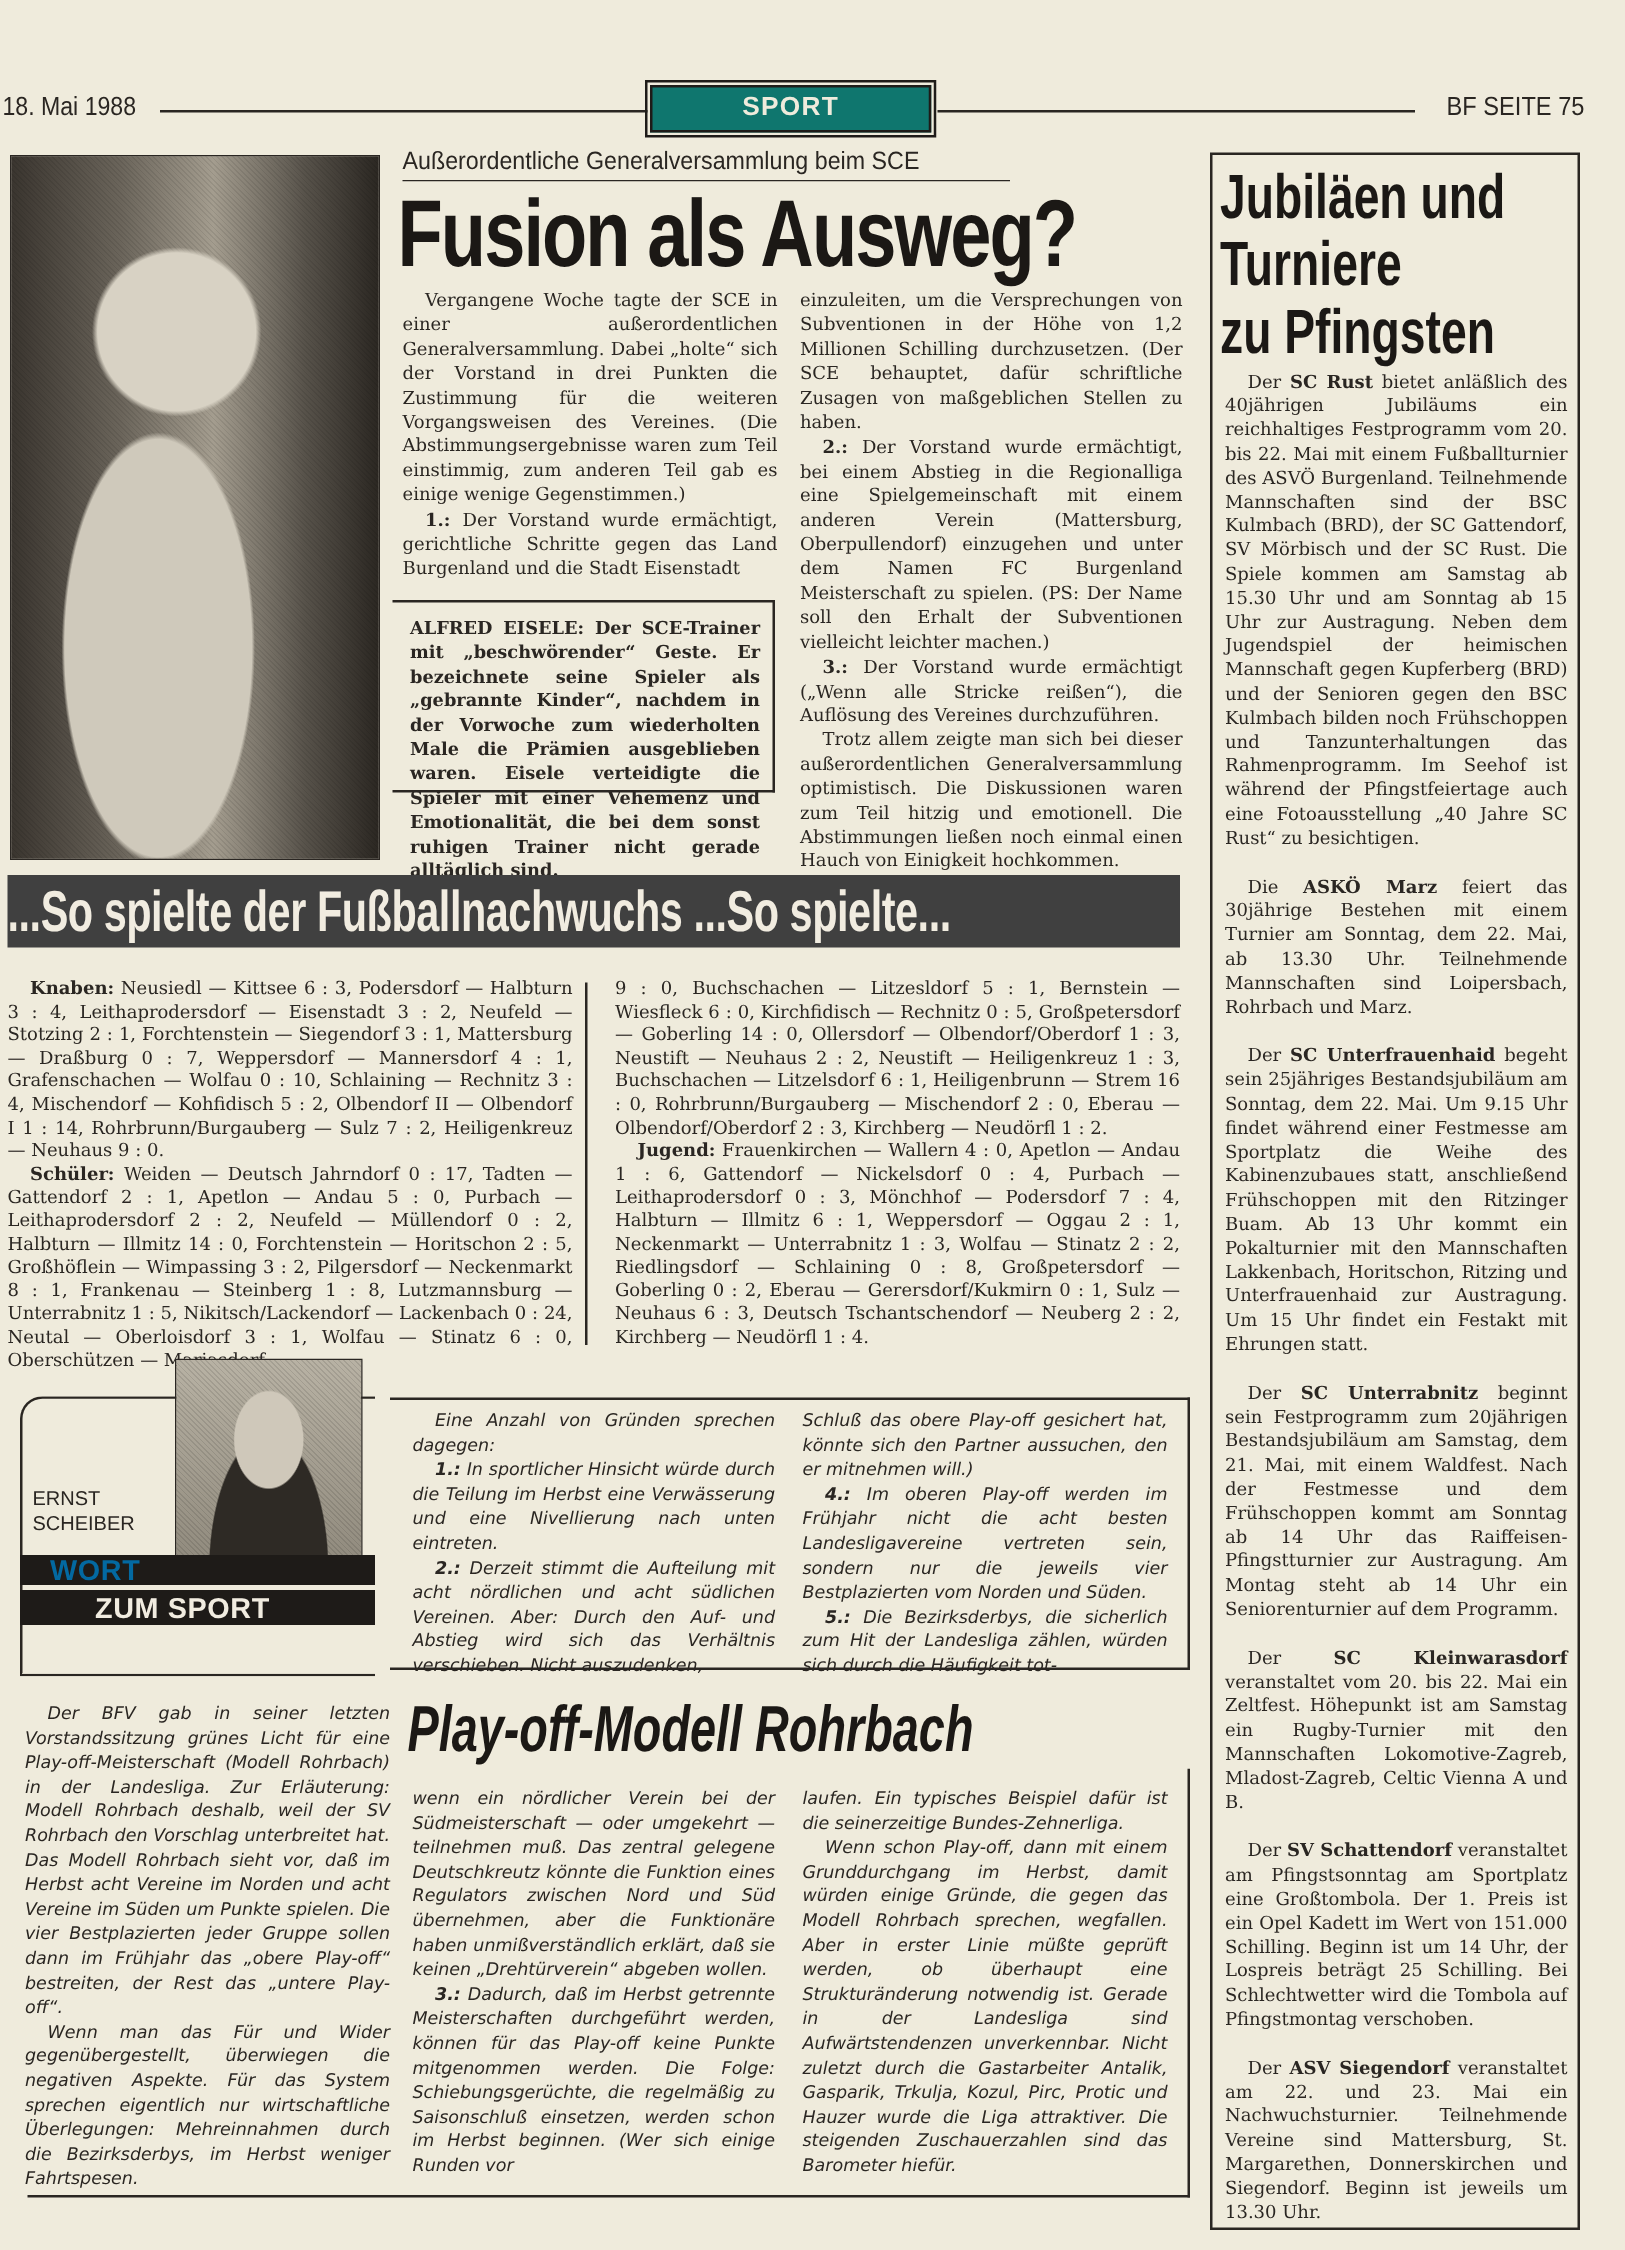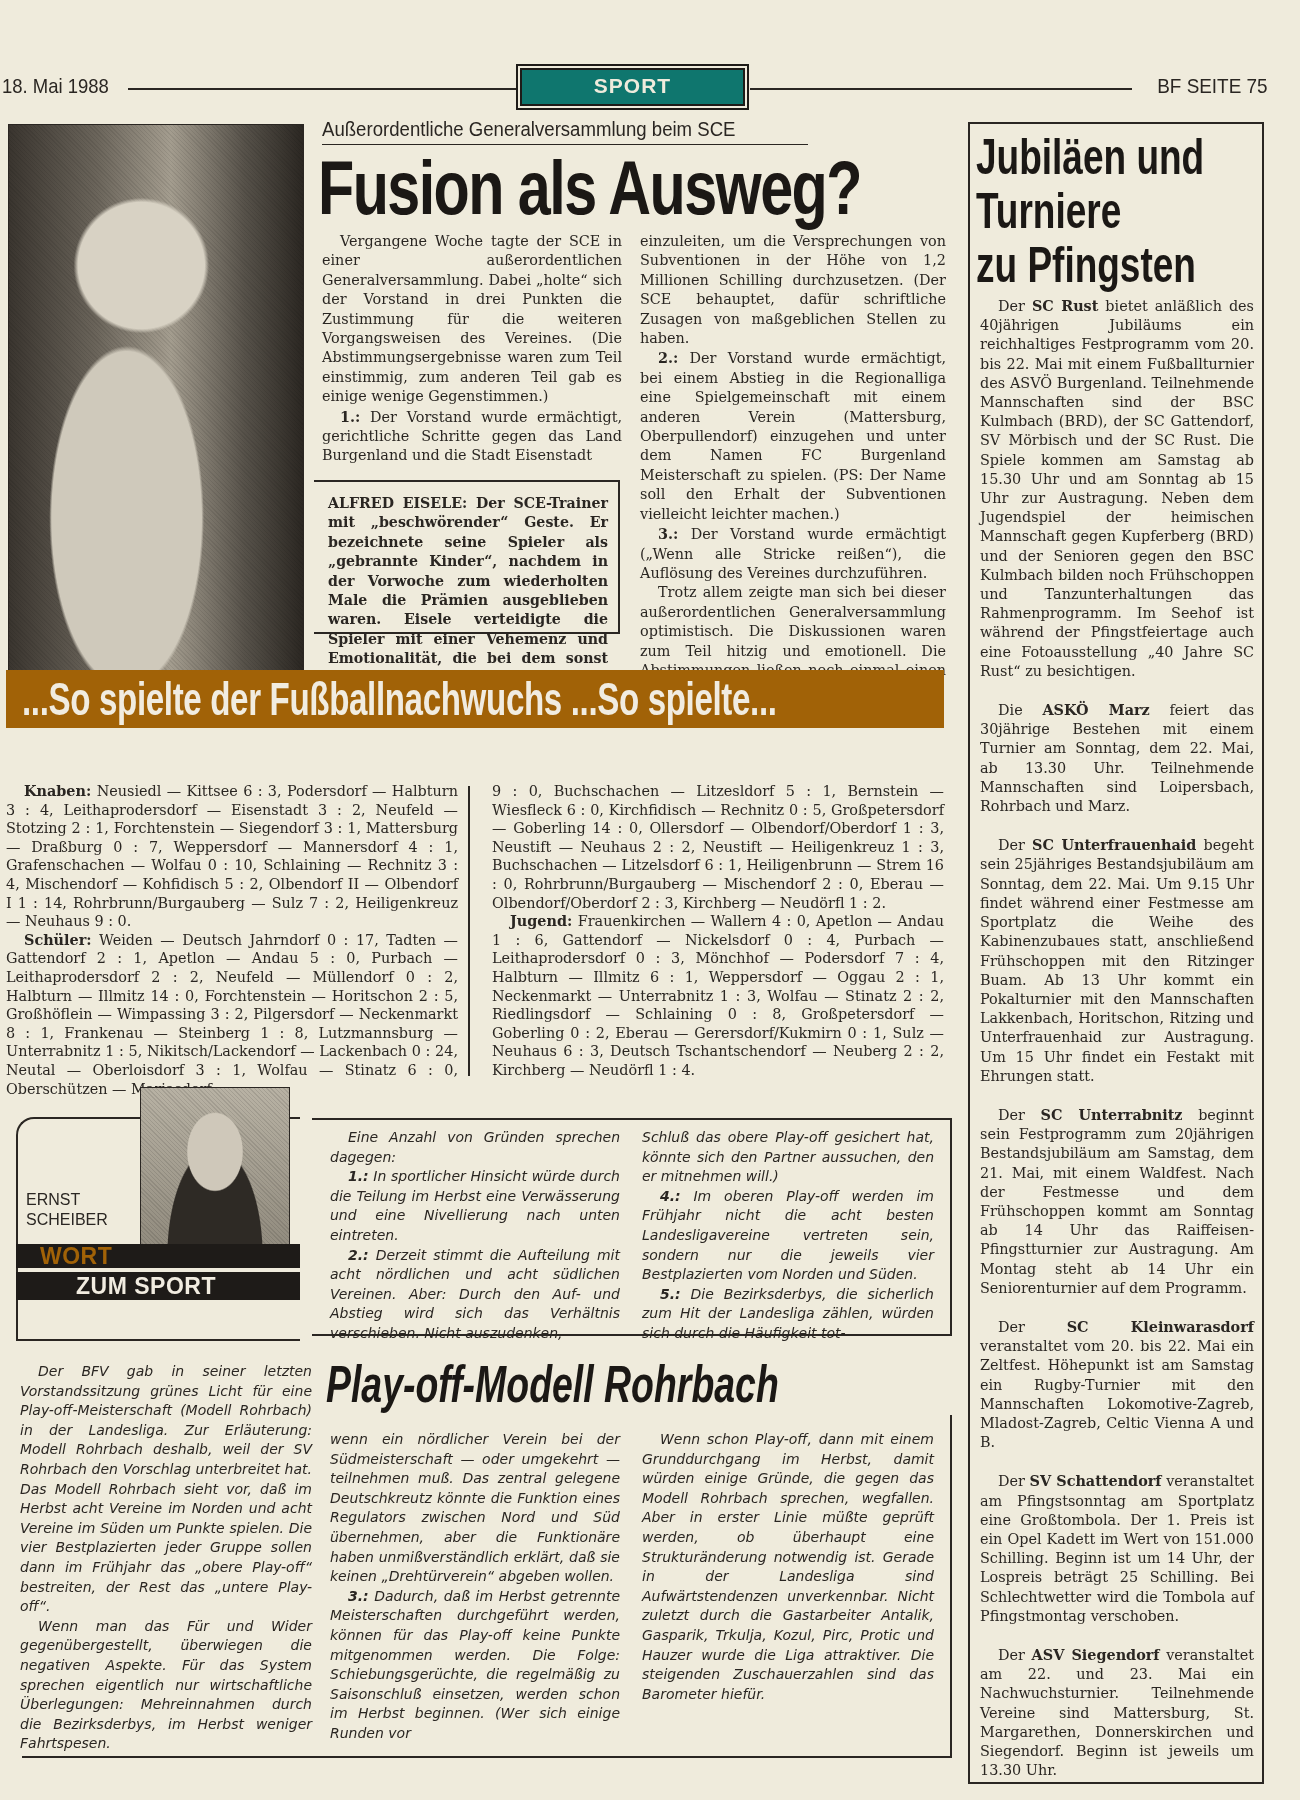--- a/index.html
+++ b/index.html
@@ -45,40 +45,40 @@
   .body-serif { font-size: 14.4px; line-height: 19.4px; text-align: justify; hyphens: manual; }
   .col-a { left: 322px; top: 232px; width: 300px; }
   .col-b { left: 640px; top: 232px; width: 306px; }
   .indent { text-indent: 18px; }
   .bold { font-weight: bold; }
 
   .caption-box { left: 314px; top: 480px; width: 306px; height: 154px; border-top: 2px solid #2a2622; border-right: 2px solid #2a2622; border-bottom: 2px solid #2a2622; padding: 12px 10px 0 14px; }
   .caption-text { font-weight: bold; font-size: 14.2px; line-height: 19.4px; text-align: justify; }
 
   
-  .banner { left: 6px; top: 670px; width: 938px; height: 58px; background: #a16207; color: #f1ece0; font-family: "Liberation Sans", sans-serif; font-weight: bold; font-size: 46px; line-height: 58px; white-space: nowrap; overflow: hidden; padding-left: 16px; }
+  .banner { left: 6px; top: 700px; width: 938px; height: 58px; background: #404040; color: #f1ece0; font-family: "Liberation Sans", sans-serif; font-weight: bold; font-size: 46px; line-height: 58px; white-space: nowrap; overflow: hidden; padding-left: 0; }
   .banner span { display: inline-block; transform: scaleX(0.72); transform-origin: left; letter-spacing: -0.5px; }
 
   .results { font-size: 14.4px; line-height: 18.6px; text-align: justify; }
   .res-a { left: 6px; top: 782px; width: 452px; }
   .res-b { left: 492px; top: 782px; width: 452px; }
   .res-divider { left: 468px; top: 786px; width: 2px; height: 290px; background: #2a2622; }
 
   
   .side-box { left: 968px; top: 122px; width: 296px; height: 1662px; border: 2px solid #2a2622; }
   .side-title { left: 976px; top: 130px; font-family: "Liberation Sans", sans-serif; font-weight: bold; font-size: 50px; line-height: 54px; color: #1b1815; transform: scaleX(0.74); transform-origin: left; white-space: nowrap; }
   .side-body { left: 980px; top: 296px; width: 274px; }
   .side-body p { font-size: 14.4px; line-height: 19.2px; text-align: justify; text-indent: 18px; margin-bottom: 19px; }
 
   
   .wzs-frame { left: 16px; top: 1117px; width: 284px; height: 224px; border: 2px solid #2a2622; border-right: none; border-radius: 18px 0 0 0; }
   .wzs-name { left: 26px; top: 1190px; font-family: "Liberation Sans", sans-serif; font-size: 16px; line-height: 20px; }
   .wzs-bar1 { left: 16px; top: 1244px; width: 284px; height: 24px; background: #1e1b18; }
   .wzs-bar2 { left: 16px; top: 1272px; width: 284px; height: 28px; background: #1e1b18; }
-  .wzs-t1 { left: 40px; top: 1243px; color: #a16207; font-family: "Liberation Sans", sans-serif; font-weight: bold; font-size: 23px; letter-spacing: 0.5px; }
+  .wzs-t1 { left: 40px; top: 1243px; color: #0369a1; font-family: "Liberation Sans", sans-serif; font-weight: bold; font-size: 23px; letter-spacing: 0.5px; }
   .wzs-t2 { left: 76px; top: 1273px; color: #f1ece0; font-family: "Liberation Sans", sans-serif; font-weight: bold; font-size: 23px; letter-spacing: 0.5px; }
 
   .ital { font-family: "DejaVu Sans", sans-serif; font-style: italic; font-size: 14px; line-height: 19.6px; text-align: justify; color: #2a2622; }
   .wzs-box { left: 312px; top: 1118px; width: 640px; height: 218px; border-top: 2px solid #2a2622; border-right: 2px solid #2a2622; border-bottom: 2px solid #2a2622; }
   .wzs-c1 { left: 330px; top: 1128px; width: 290px; }
   .wzs-c2 { left: 642px; top: 1128px; width: 292px; }
   .wzs-c0 { left: 20px; top: 1362px; width: 292px; }
   .wzs-c3 { left: 330px; top: 1430px; width: 290px; }
   .wzs-c4 { left: 642px; top: 1430px; width: 292px; }
   .play-title { left: 326px; top: 1354px; font-family: "Liberation Sans", sans-serif; font-weight: bold; font-style: italic; font-size: 52px; line-height: 60px; white-space: nowrap; transform: scaleX(0.72); transform-origin: left; color: #1b1815; }
@@ -171,16 +171,17 @@
 
 <div class="abs wzs-c0 ital">
   <p style="text-indent:18px">Der BFV gab in seiner letzten Vorstandssitzung grünes Licht für eine Play-off-Meisterschaft (Modell Rohrbach) in der Landesliga. Zur Erläuterung: Modell Rohrbach deshalb, weil der SV Rohrbach den Vorschlag unterbreitet hat. Das Modell Rohrbach sieht vor, daß im Herbst acht Vereine im Norden und acht Vereine im Süden um Punkte spielen. Die vier Bestplazierten jeder Gruppe sollen dann im Frühjahr das „obere Play-off“ bestreiten, der Rest das „untere Play-off“.</p>
   <p style="text-indent:18px">Wenn man das Für und Wider gegenübergestellt, überwiegen die negativen Aspekte. Für das System sprechen eigentlich nur wirtschaftliche Überlegungen: Mehreinnahmen durch die Bezirksderbys, im Herbst weniger Fahrtspesen.</p>
 </div>
 <div class="abs wzs-c3 ital">
   <p>wenn ein nördlicher Verein bei der Südmeisterschaft — oder umgekehrt — teilnehmen muß. Das zentral gelegene Deutschkreutz könnte die Funktion eines Regulators zwischen Nord und Süd übernehmen, aber die Funktionäre haben unmißverständlich erklärt, daß sie keinen „Drehtürverein“ abgeben wollen.</p>
   <p style="text-indent:18px"><b>3.:</b><span> Dadurch, daß im Herbst getrennte Meisterschaften durchgeführt werden, können für das Play-off keine Punkte mitgenommen werden. Die Folge: Schiebungsgerüchte, die regelmäßig zu Saisonschluß einsetzen, werden schon im Herbst beginnen. (Wer sich einige Runden vor</span></p>
 </div>
 <div class="abs wzs-c4 ital">
+  <p>laufen. Ein typisches Beispiel dafür ist die seinerzeitige Bundes-Zehnerliga.</p>
   <p style="text-indent:18px">Wenn schon Play-off, dann mit einem Grunddurchgang im Herbst, damit würden einige Gründe, die gegen das Modell Rohrbach sprechen, wegfallen. Aber in erster Linie müßte geprüft werden, ob überhaupt eine Strukturänderung notwendig ist. Gerade in der Landesliga sind Aufwärtstendenzen unverkennbar. Nicht zuletzt durch die Gastarbeiter Antalik, Gasparik, Trkulja, Kozul, Pirc, Protic und Hauzer wurde die Liga attraktiver. Die steigenden Zuschauerzahlen sind das Barometer hiefür.</p>
 </div>
 <div class="abs bottom-rule"></div>
 <div class="abs bottom-box-r"></div>
 
 </body></html>

